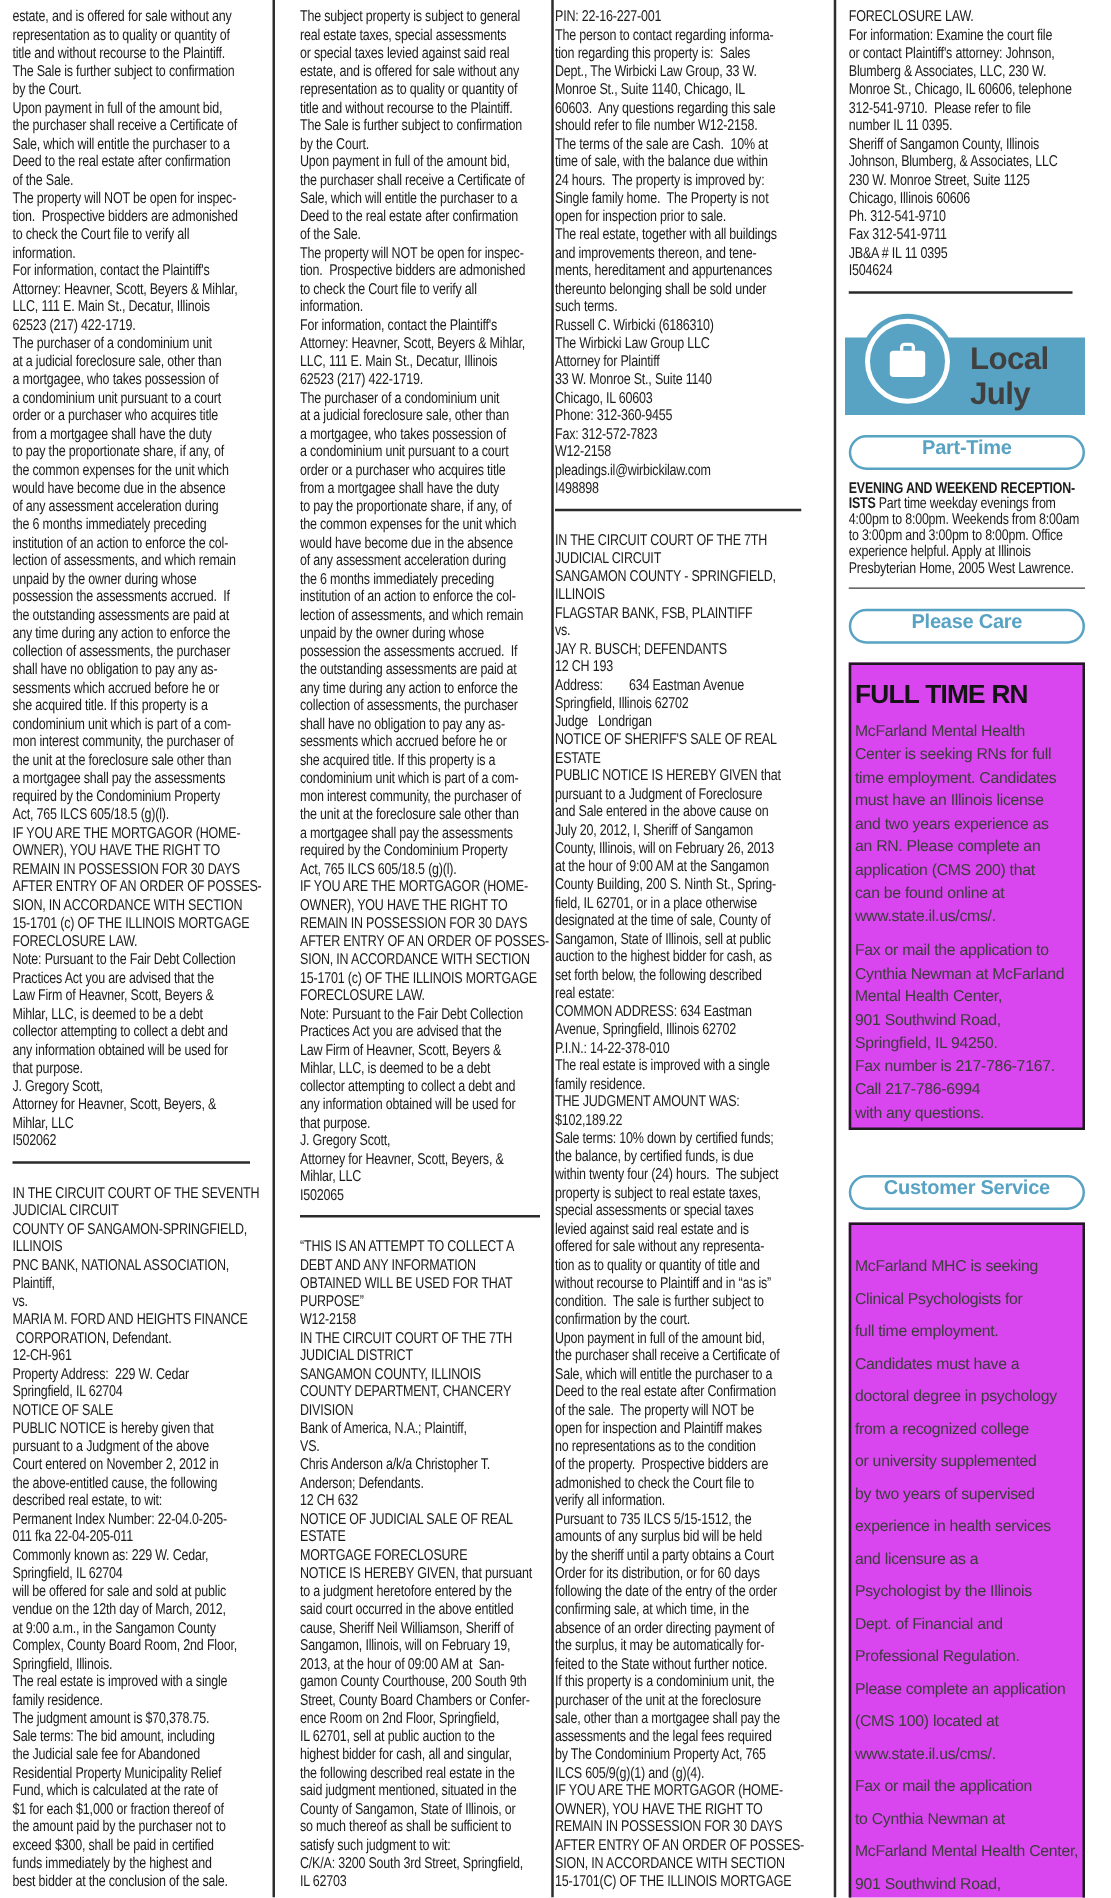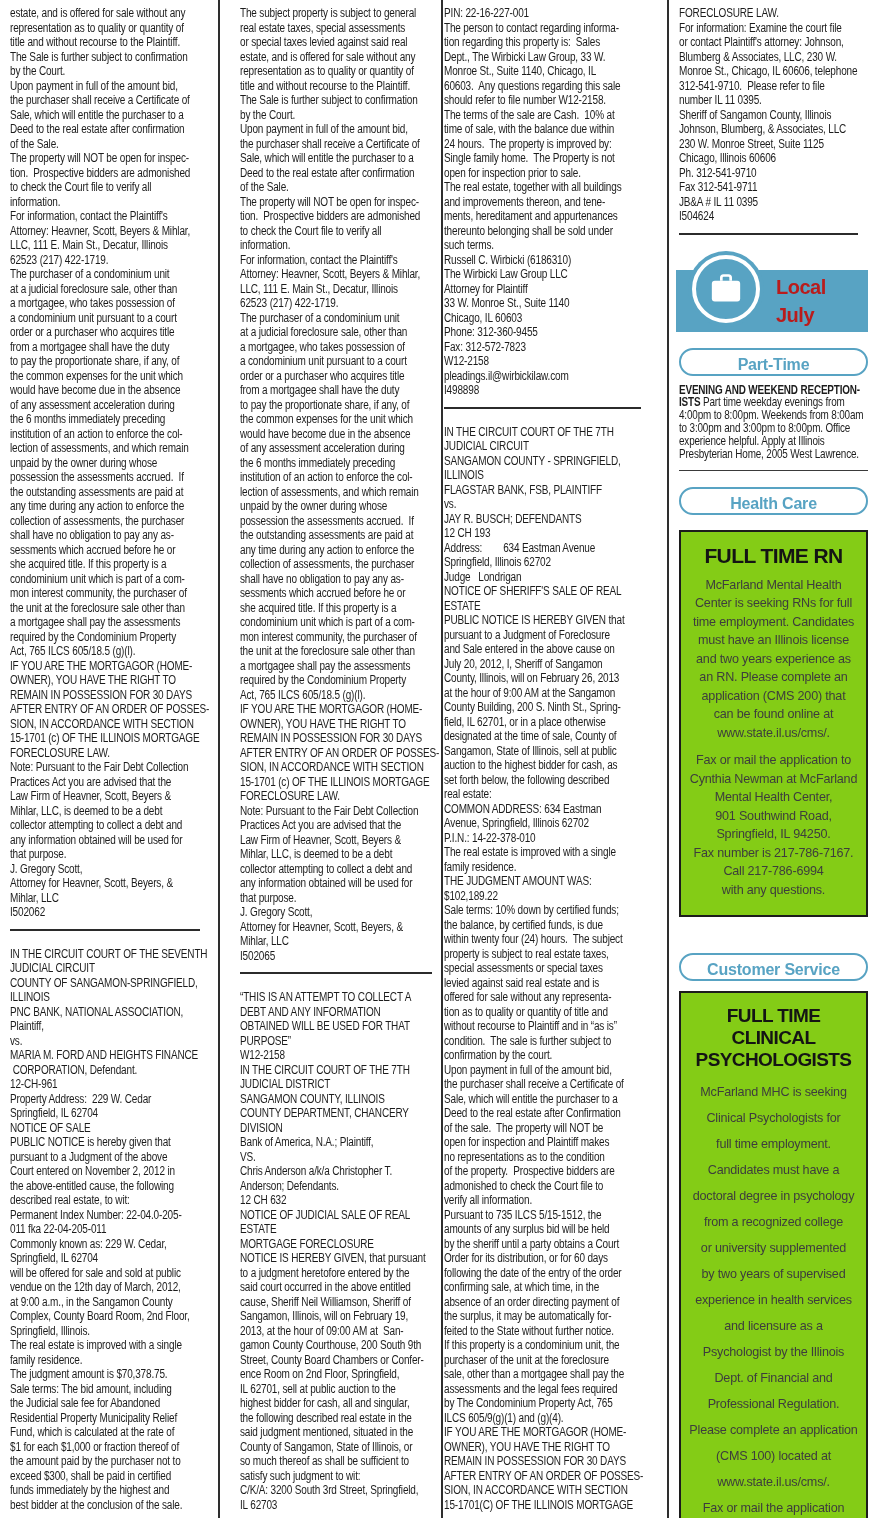--- a/index.html
+++ b/index.html
@@ -17,30 +17,30 @@
     white-space:pre-wrap;color:#1c1c1c;
   }
   hr.notice-rule{border:none;border-top:2px solid #2b2b2b;margin:9px 10px 16px 0}
   
   .jobs-logo{position:relative;height:81px;margin-top:0}
   .logo-band{position:absolute;left:-3px;right:0;top:19px;height:62px;background:var(--teal)}
   .logo-circle{position:absolute;left:9px;top:0;width:76px;height:76px;border-radius:50%;
     background:var(--teal);display:flex;align-items:center;justify-content:center}
   .logo-circle-inner{width:60px;height:60px;border-radius:50%;border:4px solid #fff;
     display:flex;align-items:center;justify-content:center}
-  .logo-text{position:absolute;left:97px;top:22px;color:#b91c1c;font-weight:bold;
-    font-size:20px;line-height:28px;letter-spacing:-0.5px}
+  .logo-text{position:absolute;left:97px;top:22px;color:#404040;font-weight:bold;
+    font-size:25px;line-height:28px;letter-spacing:-0.5px}
   .cat-pill{margin-top:16px;height:24px;border:2.5px solid var(--teal);border-radius:16px;
-    background:#fff;display:flex;align-items:flex-end;justify-content:center;
+    background:#fff;display:flex;align-items:flex-start;justify-content:center;
     color:var(--teal);font-weight:bold;font-size:16px;letter-spacing:-0.2px}
   .jobs-ad-text{margin-top:8px;width:125%;transform:scaleX(0.8);transform-origin:0 0;
     font-size:12.4px;line-height:12.9px;letter-spacing:-0.2px;color:#1c1c1c}
   .jobs-ad-text .lead{font-weight:bold}
   hr.thin-rule{border:none;border-top:1.5px solid #3a3a3a;margin:9px 0 0 0}
-  .ad-box{margin-top:15px;border:2.5px solid #1c1c1c;padding:12px 3px 16px;text-align:center;background:#84cc16}
+  .ad-box{margin-top:15px;border:2.5px solid #1c1c1c;padding:12px 3px 3px;background:#d946ef}
   .ad-box-title{font-weight:bold;color:#141414;letter-spacing:-0.6px}
   .ad-box-title.rn{font-size:21px;line-height:23px}
   .ad-box-title.psych{font-size:19px;line-height:22px}
   .ad-box-body{margin-top:9px;font-size:12.6px;letter-spacing:-0.2px;color:#3d3d3d;white-space:pre-line}
   .ad-box-body.rn{line-height:18.5px}
   .ad-box-body.psych{margin-top:8px;line-height:26px}
 </style>
 </head>
 <body>
 
@@ -404,21 +404,21 @@
 
     <div class="cat-pill">
       <span>Part-Time</span>
     </div>
 
     <div class="jobs-ad-text"><span class="lead">EVENING AND WEEKEND RECEPTION­ISTS</span><span> Part time weekday evenings from 4:00pm to 8:00pm. Weekends from 8:00am to 3:00pm and 3:00pm to 8:00pm. Office experience helpful. Apply at Illinois Presbyterian Home, 2005 West Lawrence.</span></div>
 
     <hr class="thin-rule">
 
     <div class="cat-pill">
-      <span>Health Care</span>
+      <span>Please Care</span>
     </div>
 
     <div class="ad-box">
       <div class="ad-box-title rn">FULL TIME RN</div>
       <div class="ad-box-body rn">McFarland Mental Health
 Center is seeking RNs for full
 time employment. Candidates
 must have an Illinois license
 and two years experience as
 an RN. Please complete an
@@ -433,21 +433,20 @@
 Fax number is 217-786-7167.
 Call 217-786-6994
 with any questions.</div>
     </div>
 
     <div class="cat-pill" style="margin-top:36px">
       <span>Customer Service</span>
     </div>
 
     <div class="ad-box" style="margin-top:10px">
-      <div class="ad-box-title psych">FULL TIME CLINICAL PSYCHOLOGISTS</div>
       <div class="ad-box-body psych">McFarland MHC is seeking
 Clinical Psychologists for
 full time employment.
 Candidates must have a
 doctoral degree in psychology
 from a recognized college
 or university supplemented
 by two years of supervised
 experience in health services
 and licensure as a

